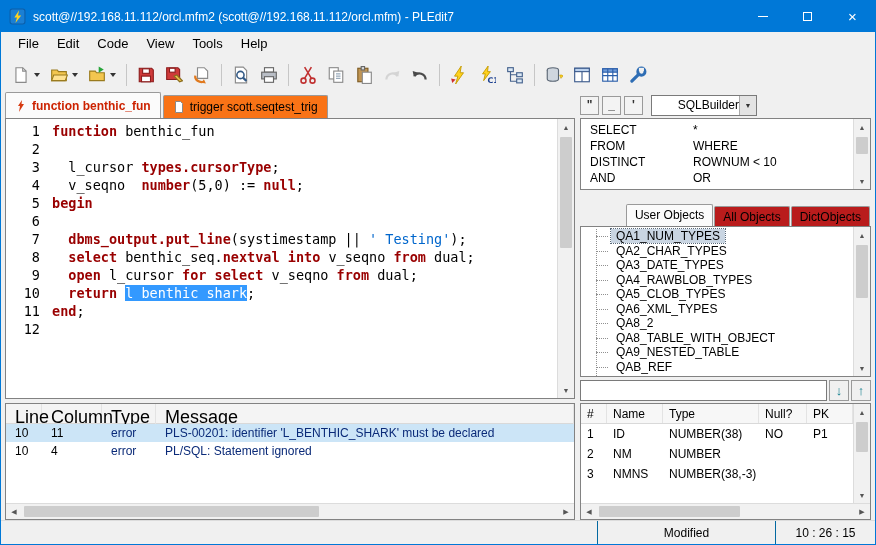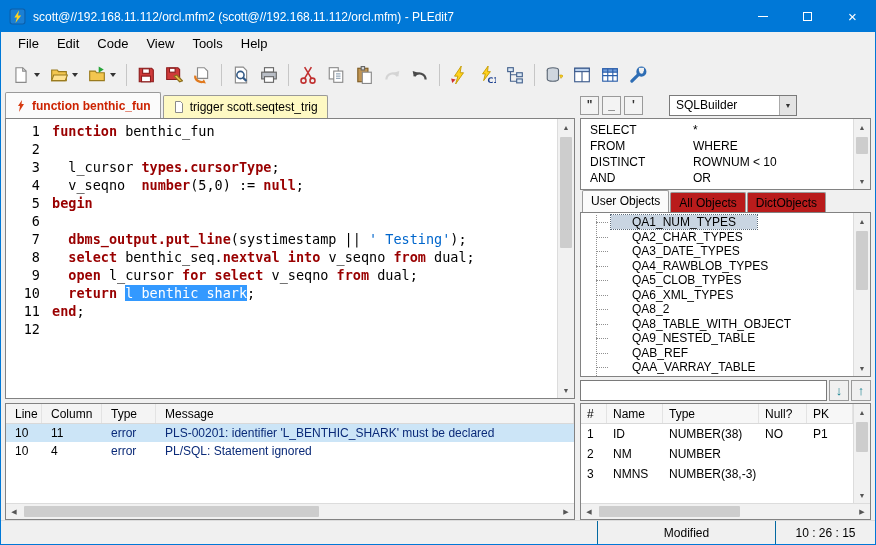--- a/index.html
+++ b/index.html
@@ -26,21 +26,21 @@
   .tbtn .ticon svg{width:18px;height:18px;}
   .tbtn.disabled{opacity:.5;}
   .caret{width:0;height:0;border-left:3.5px solid transparent;border-right:3.5px solid transparent;border-top:4px solid #333;margin-left:4px;}
   .tsep{width:1px;height:22px;background:#c6c6c6;margin:0 5px;flex:0 0 auto;}
 
   .main{flex:1;display:flex;padding:0 4px;gap:5px;min-height:0;}
   .left-col{width:570px;display:flex;flex-direction:column;min-height:0;flex:0 0 auto;}
   .right-col{flex:1;display:flex;flex-direction:column;min-width:0;min-height:0;}
 
   .tabbar{height:26px;display:flex;align-items:flex-end;gap:2px;flex:0 0 auto;}
-  .tab{display:flex;align-items:center;gap:5px;height:23px;padding:0 9px;border:1px solid #9a9a9a;border-bottom:none;background:#fef9c3;font-size:12px;border-radius:2px 2px 0 0;white-space:nowrap;}
+  .tab{display:flex;align-items:center;gap:5px;height:23px;padding:0 9px;border:1px solid #9a9a9a;border-bottom:none;background:#f97316;font-size:12px;border-radius:2px 2px 0 0;white-space:nowrap;}
   .tab.active{background:#fbfbfb;height:26px;color:#cc2200;font-weight:bold;}
   .tab-icon{display:inline-flex;width:12px;height:12px;}
   .tab-icon svg{width:12px;height:12px;}
 
   .editor{flex:1;background:#fff;border:1px solid #828282;position:relative;overflow:hidden;}
   .code-lines{position:absolute;top:3px;left:0;right:18px;bottom:0;}
   .cl{display:flex;height:18px;line-height:18px;font-family:"DejaVu Sans Mono",monospace;font-size:13.5px;}
   .ln{width:46px;text-align:right;padding-right:12px;flex:0 0 auto;}
   .ct{white-space:pre;}
   .kw{color:var(--keyword,#990000);font-weight:bold;}
@@ -53,48 +53,48 @@
   .strack{flex:1;position:relative;}
   .sthumb{position:absolute;left:2px;right:2px;top:2px;height:45%;background:#cdcdcd;border-radius:1px;}
   .hscroll{height:16px;background:#f1f1f1;border-top:1px solid #dcdcdc;display:flex;flex:0 0 auto;}
   .hscroll .sarr{width:16px;height:100%;}
   .hscroll .sthumb{top:2px;bottom:2px;left:2px;height:auto;width:55%;}
 
   .splitter{height:4px;flex:0 0 auto;}
 
   .msgs{height:117px;flex:0 0 auto;background:#fff;border:1px solid #828282;display:flex;flex-direction:column;}
   .msg-head{display:grid;grid-template-columns:36px 60px 54px 1fr;height:20px;background:#f4f4f4;border-bottom:1px solid #d9d9d9;flex:0 0 auto;}
-  .mh-cell{padding:3px 0 0 9px;font-size:12px;border-right:1px solid #e3e3e3;}
+  .mh-cell{padding:3px 0 0 9px;font-size:18px;border-right:1px solid #e3e3e3;}
   .msg-rows{flex:1;overflow:hidden;}
   .msg-row{display:grid;grid-template-columns:36px 60px 54px 1fr;height:18px;align-items:center;}
   .msg-row.selected{background:var(--error-row-bg,#cce5f7);}
   .mc{padding-left:9px;font-size:12px;white-space:nowrap;overflow:hidden;}
   .mc.type,.mc.msg{color:#0a2a78;}
 
   .rtoolbar{height:26px;display:flex;align-items:center;gap:3px;flex:0 0 auto;}
   .mini-btn{width:19px;height:19px;border:1px solid #9a9a9a;background:#f3f3f3;display:flex;align-items:center;justify-content:center;font-size:12px;font-weight:bold;color:#333;}
-  .combo{margin-left:23px;width:128px;height:21px;border:1px solid #7a7a7a;background:#fff;display:flex;align-items:center;}
+  .combo{margin-left:5px;width:106px;height:21px;border:1px solid #7a7a7a;background:#fff;display:flex;align-items:center;text-align:right;}
   .combo-label{flex:1;padding-left:6px;font-size:12px;}
   .combo-arrow{width:17px;height:100%;background:#e3e3e3;border-left:1px solid #aaa;display:flex;align-items:center;justify-content:center;font-size:7px;color:#333;}
 
   .sqlkw{height:72px;flex:0 0 auto;background:#fff;border:1px solid #828282;position:relative;overflow:hidden;}
   .kwbody{position:absolute;top:3px;left:0;right:18px;bottom:0;}
   .kwrow{display:flex;height:16px;line-height:16px;font-size:12px;}
   .kwl{width:112px;padding-left:9px;flex:0 0 auto;}
 
-  .objtabs{height:22px;display:flex;align-items:flex-end;padding-left:2px;flex:0 0 auto;}
+  .objtabs{height:36px;display:flex;align-items:flex-end;padding-left:2px;flex:0 0 auto;justify-content:flex-end;}
   .otab{height:20px;padding:3px 8px 0;border:1px solid #9a9a9a;border-bottom:none;background:#b91c1c;font-size:12px;border-radius:2px 2px 0 0;margin-right:1px;white-space:nowrap;}
   .otab.active{background:#fbfbfb;height:22px;}
 
   .objlist{flex:1;background:#fff;border:1px solid #828282;position:relative;overflow:hidden;min-height:0;}
   .obj-items{position:absolute;top:2px;left:0;right:18px;bottom:0;}
   .obj-items::before{content:'';position:absolute;left:15px;top:0;bottom:0;border-left:1px dotted #909090;}
   .obj-item{height:14.5px;display:flex;align-items:center;padding-left:30px;position:relative;font-size:12px;}
   .obj-item::before{content:'';position:absolute;left:15px;top:7px;width:12px;border-top:1px dotted #909090;}
-  .olbl{padding:0 21px;white-space:nowrap;}
+  .olbl{padding:0 5px;white-space:nowrap;}
   .obj-item.selected .olbl{background:#c9d5e2;outline:1px dotted #5a6a7a;}
 
   .objsearch{height:26px;display:flex;align-items:center;gap:2px;padding:2px 0;flex:0 0 auto;}
   .objsearch input{flex:1;height:21px;border:1px solid #7a7a7a;background:#fff;padding:0 4px;font-size:12px;font-family:inherit;min-width:0;}
   .arrow-btn{width:20px;height:21px;border:1px solid #9a9a9a;background:#f0f0f0;display:flex;align-items:center;justify-content:center;color:#0b7a8a;font-weight:bold;font-size:13px;flex:0 0 auto;}
 
   .coltable{height:117px;flex:0 0 auto;background:#fff;border:1px solid #828282;display:flex;flex-direction:column;overflow:hidden;}
   .ct-main{flex:1;display:flex;min-height:0;}
   .ct-grid{flex:1;min-width:0;}
   .cthead{display:grid;grid-template-columns:26px 56px 96px 48px 1fr;height:20px;background:#f7f7f7;border-bottom:1px solid #d9d9d9;}

